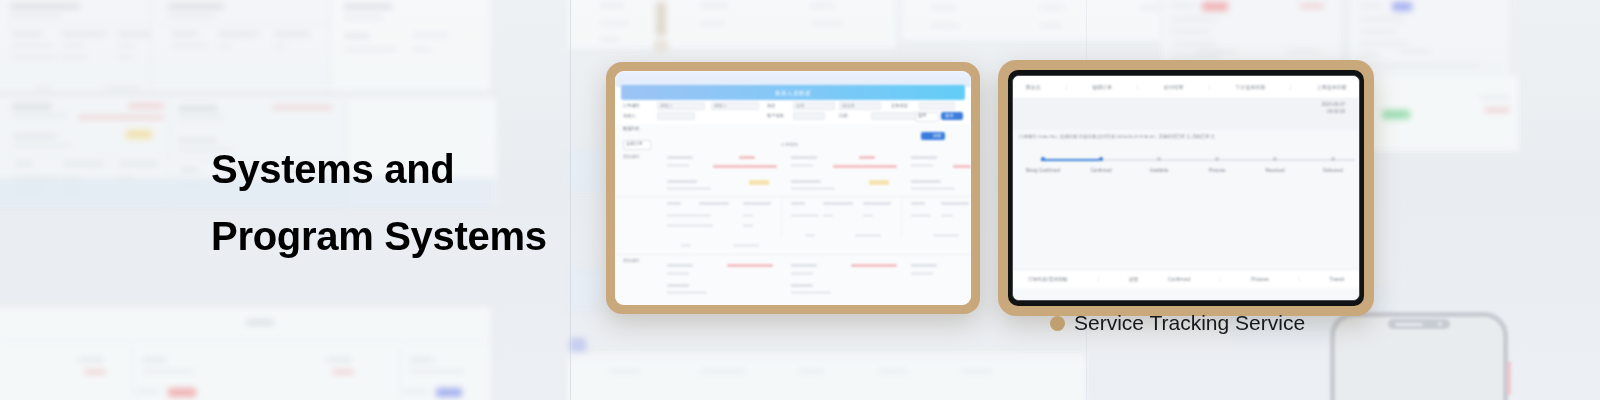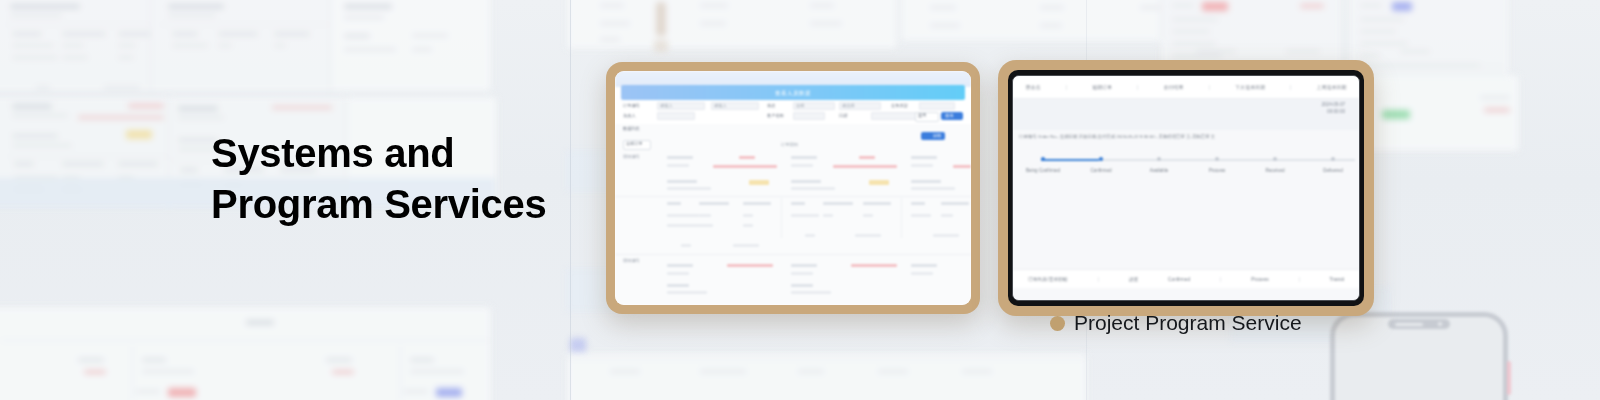--- a/index.html
+++ b/index.html
@@ -27,21 +27,21 @@
   .bg-chip.green{background:#8fdba7;}
   .bg-chip.yellow{background:#f3e0a4;}
   .bg-divider{position:absolute;background:#e6eaee;width:1px;}
   .bg-hdivider{position:absolute;background:#e8ebef;height:1px;}
 
   .vband{position:absolute;top:0;bottom:0;width:1px;background:rgba(190,200,212,.45);}
 
   
   .headline{position:absolute;left:211px;top:128px;z-index:30;
     font-size:40px;font-weight:bold;line-height:1.28;color:#000;letter-spacing:-.3px;}
-  .headline div{white-space:nowrap;}
+  .headline div{white-space:nowrap;margin-top:16px;}
 
   
   .card{position:absolute;z-index:25;border-radius:16px;
     background:#c9a87c;padding:9px;
     box-shadow:0 10px 26px rgba(110,95,70,.28);}
   .card.tablet{background:#c9a87c;border-radius:18px;padding:10px;}
   .card-inner{width:100%;height:100%;border-radius:9px;overflow:hidden;background:#fff;position:relative;}
   .tablet .bezel{width:100%;height:100%;border-radius:10px;background:#111214;padding:5px 4px;box-sizing:border-box;}
   .tablet .screen{width:100%;height:100%;border-radius:7px;overflow:hidden;background:#f7f8fa;position:relative;
     border:1px solid #4a4d52;box-sizing:border-box;}
@@ -273,21 +273,21 @@
   <div class="phone">
     <div class="notch">
       <div class="sp"></div>
         <div class="cam"></div>
     </div>
     <div class="side"></div>
   </div>
 
   <div class="headline">
     <div>Systems and</div>
-    <div>Program Services</div>
+    <div>Program Systems</div>
   </div>
 
   <div class="card" style="left:606px;top:62px;width:356px;height:234px;">
     <div class="card-inner">
       <div class="sh1">
         <div class="sh1-top"></div>
         <div class="sh1-title">
           <span>查看人员数据</span>
         </div>
 
@@ -451,16 +451,16 @@
             <span class="t">Transit</span>
           </div>
         </div>
       </div>
     </div>
   </div>
 
 
   <div class="caption" style="left:1050px;top:311px;">
     <span class="cap-dot"></span>
-    <span class="cap-txt">Project Program Service</span>
+    <span class="cap-txt">Service Tracking Service</span>
   </div>
 
 </div>
 
 </body></html>

